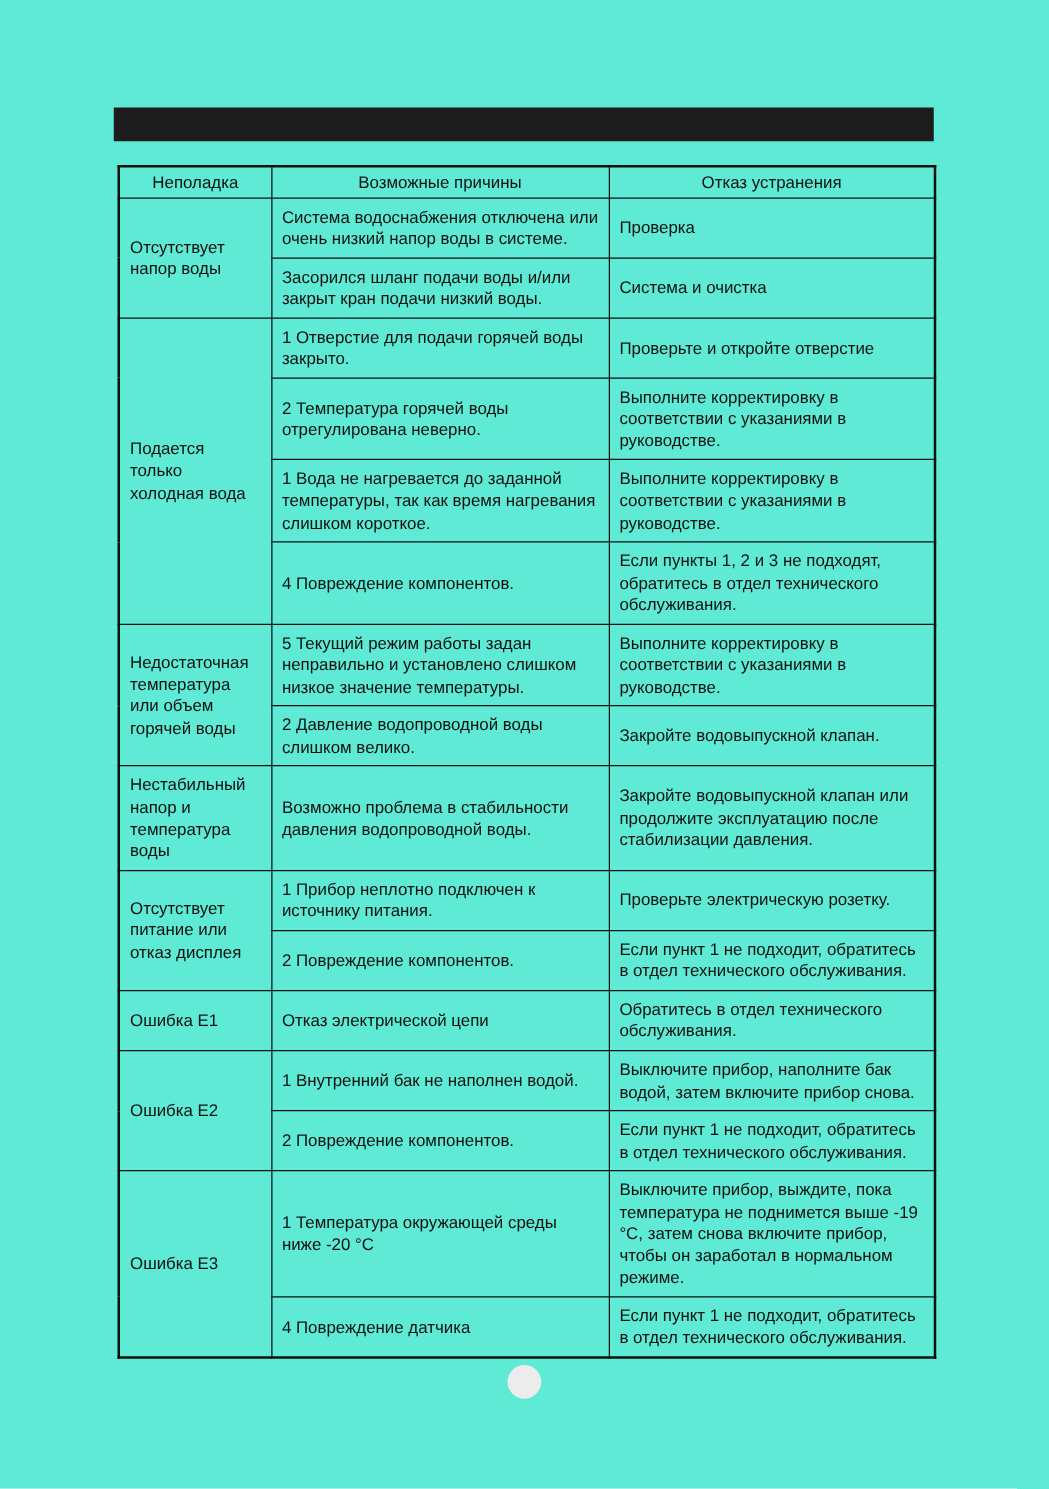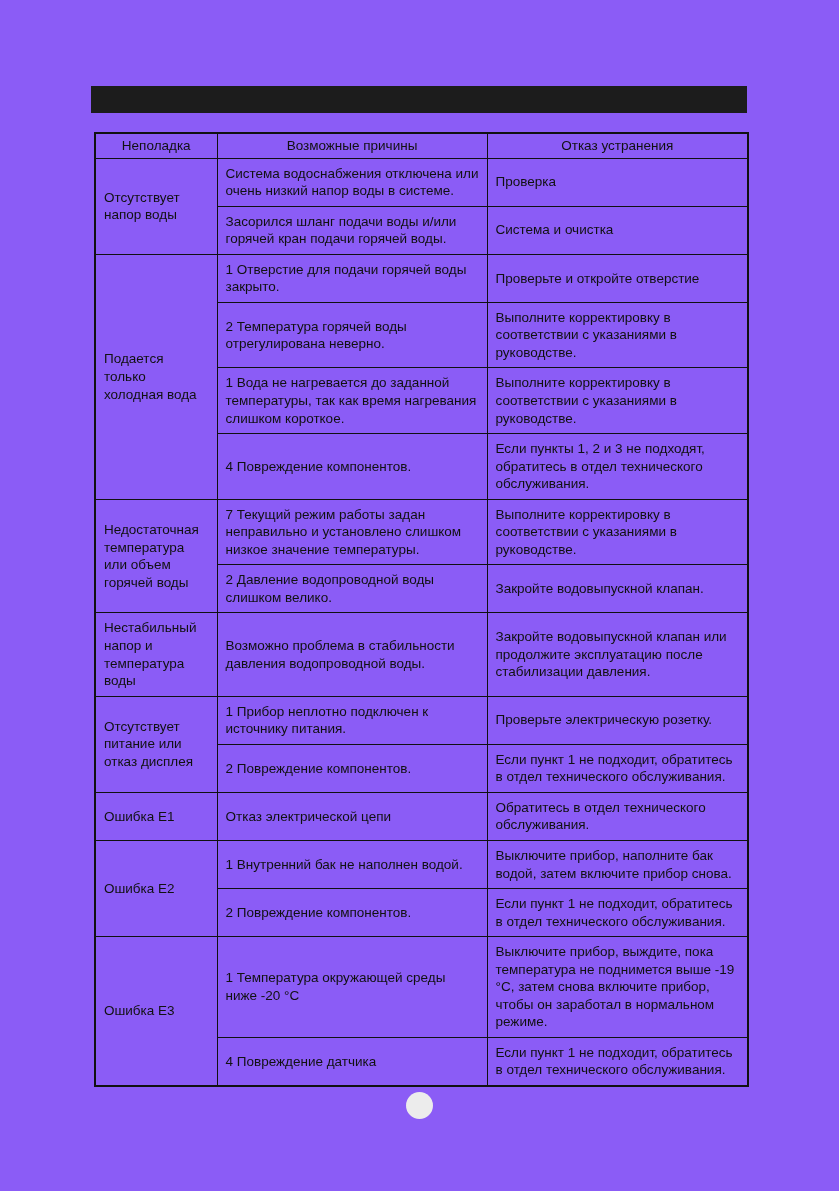--- a/index.html
+++ b/index.html
@@ -1,20 +1,20 @@
 <!DOCTYPE html>
 <html><head>
 <meta charset="utf-8">
 <style>
   html, body { margin: 0; padding: 0; background: #ffffff; }
   .page {
     position: relative;
     width: 839px;
     height: 1191px;
-    background: #8b5cf6;
+    background: #5eead4;
     font-family: "Liberation Sans", sans-serif;
     color: #111111;
     overflow: hidden;
   }
   .header-bar {
     position: absolute;
     left: 91px;
     top: 86px;
     width: 656px;
     height: 27px;
@@ -81,21 +81,21 @@
         </tr>
       </thead>
       <tbody>
 
         <tr>
           <td class="problem-cell" rowspan="2">Отсутствует напор воды</td>
           <td>Система водоснабжения отключена или очень низкий напор воды в системе.</td>
           <td>Проверка</td>
         </tr>
         <tr>
-          <td>Засорился шланг подачи воды и/или горячей кран подачи горячей воды.</td>
+          <td>Засорился шланг подачи воды и/или закрыт кран подачи низкий воды.</td>
           <td>Система и очистка</td>
         </tr>
 
         <tr>
           <td class="problem-cell" rowspan="4">Подается только холодная вода</td>
           <td>1 Отверстие для подачи горячей воды закрыто.</td>
           <td>Проверьте и откройте отверстие</td>
         </tr>
         <tr>
           <td>2 Температура горячей воды отрегулирована неверно.</td>
@@ -105,21 +105,21 @@
           <td>1 Вода не нагревается до заданной температуры, так как время нагревания слишком короткое.</td>
           <td>Выполните корректировку в соответствии с указаниями в руководстве.</td>
         </tr>
         <tr>
           <td>4 Повреждение компонентов.</td>
           <td>Если пункты 1, 2 и 3 не подходят, обратитесь в отдел технического обслуживания.</td>
         </tr>
 
         <tr>
           <td class="problem-cell" rowspan="2">Недостаточная температура или объем горячей воды</td>
-          <td>7 Текущий режим работы задан неправильно и установлено слишком низкое значение температуры.</td>
+          <td>5 Текущий режим работы задан неправильно и установлено слишком низкое значение температуры.</td>
           <td>Выполните корректировку в соответствии с указаниями в руководстве.</td>
         </tr>
         <tr>
           <td>2 Давление водопроводной воды слишком велико.</td>
           <td>Закройте водовыпускной клапан.</td>
         </tr>
 
         <tr>
           <td class="problem-cell">Нестабильный напор и температура воды</td>
           <td>Возможно проблема в стабильности давления водопроводной воды.</td>

